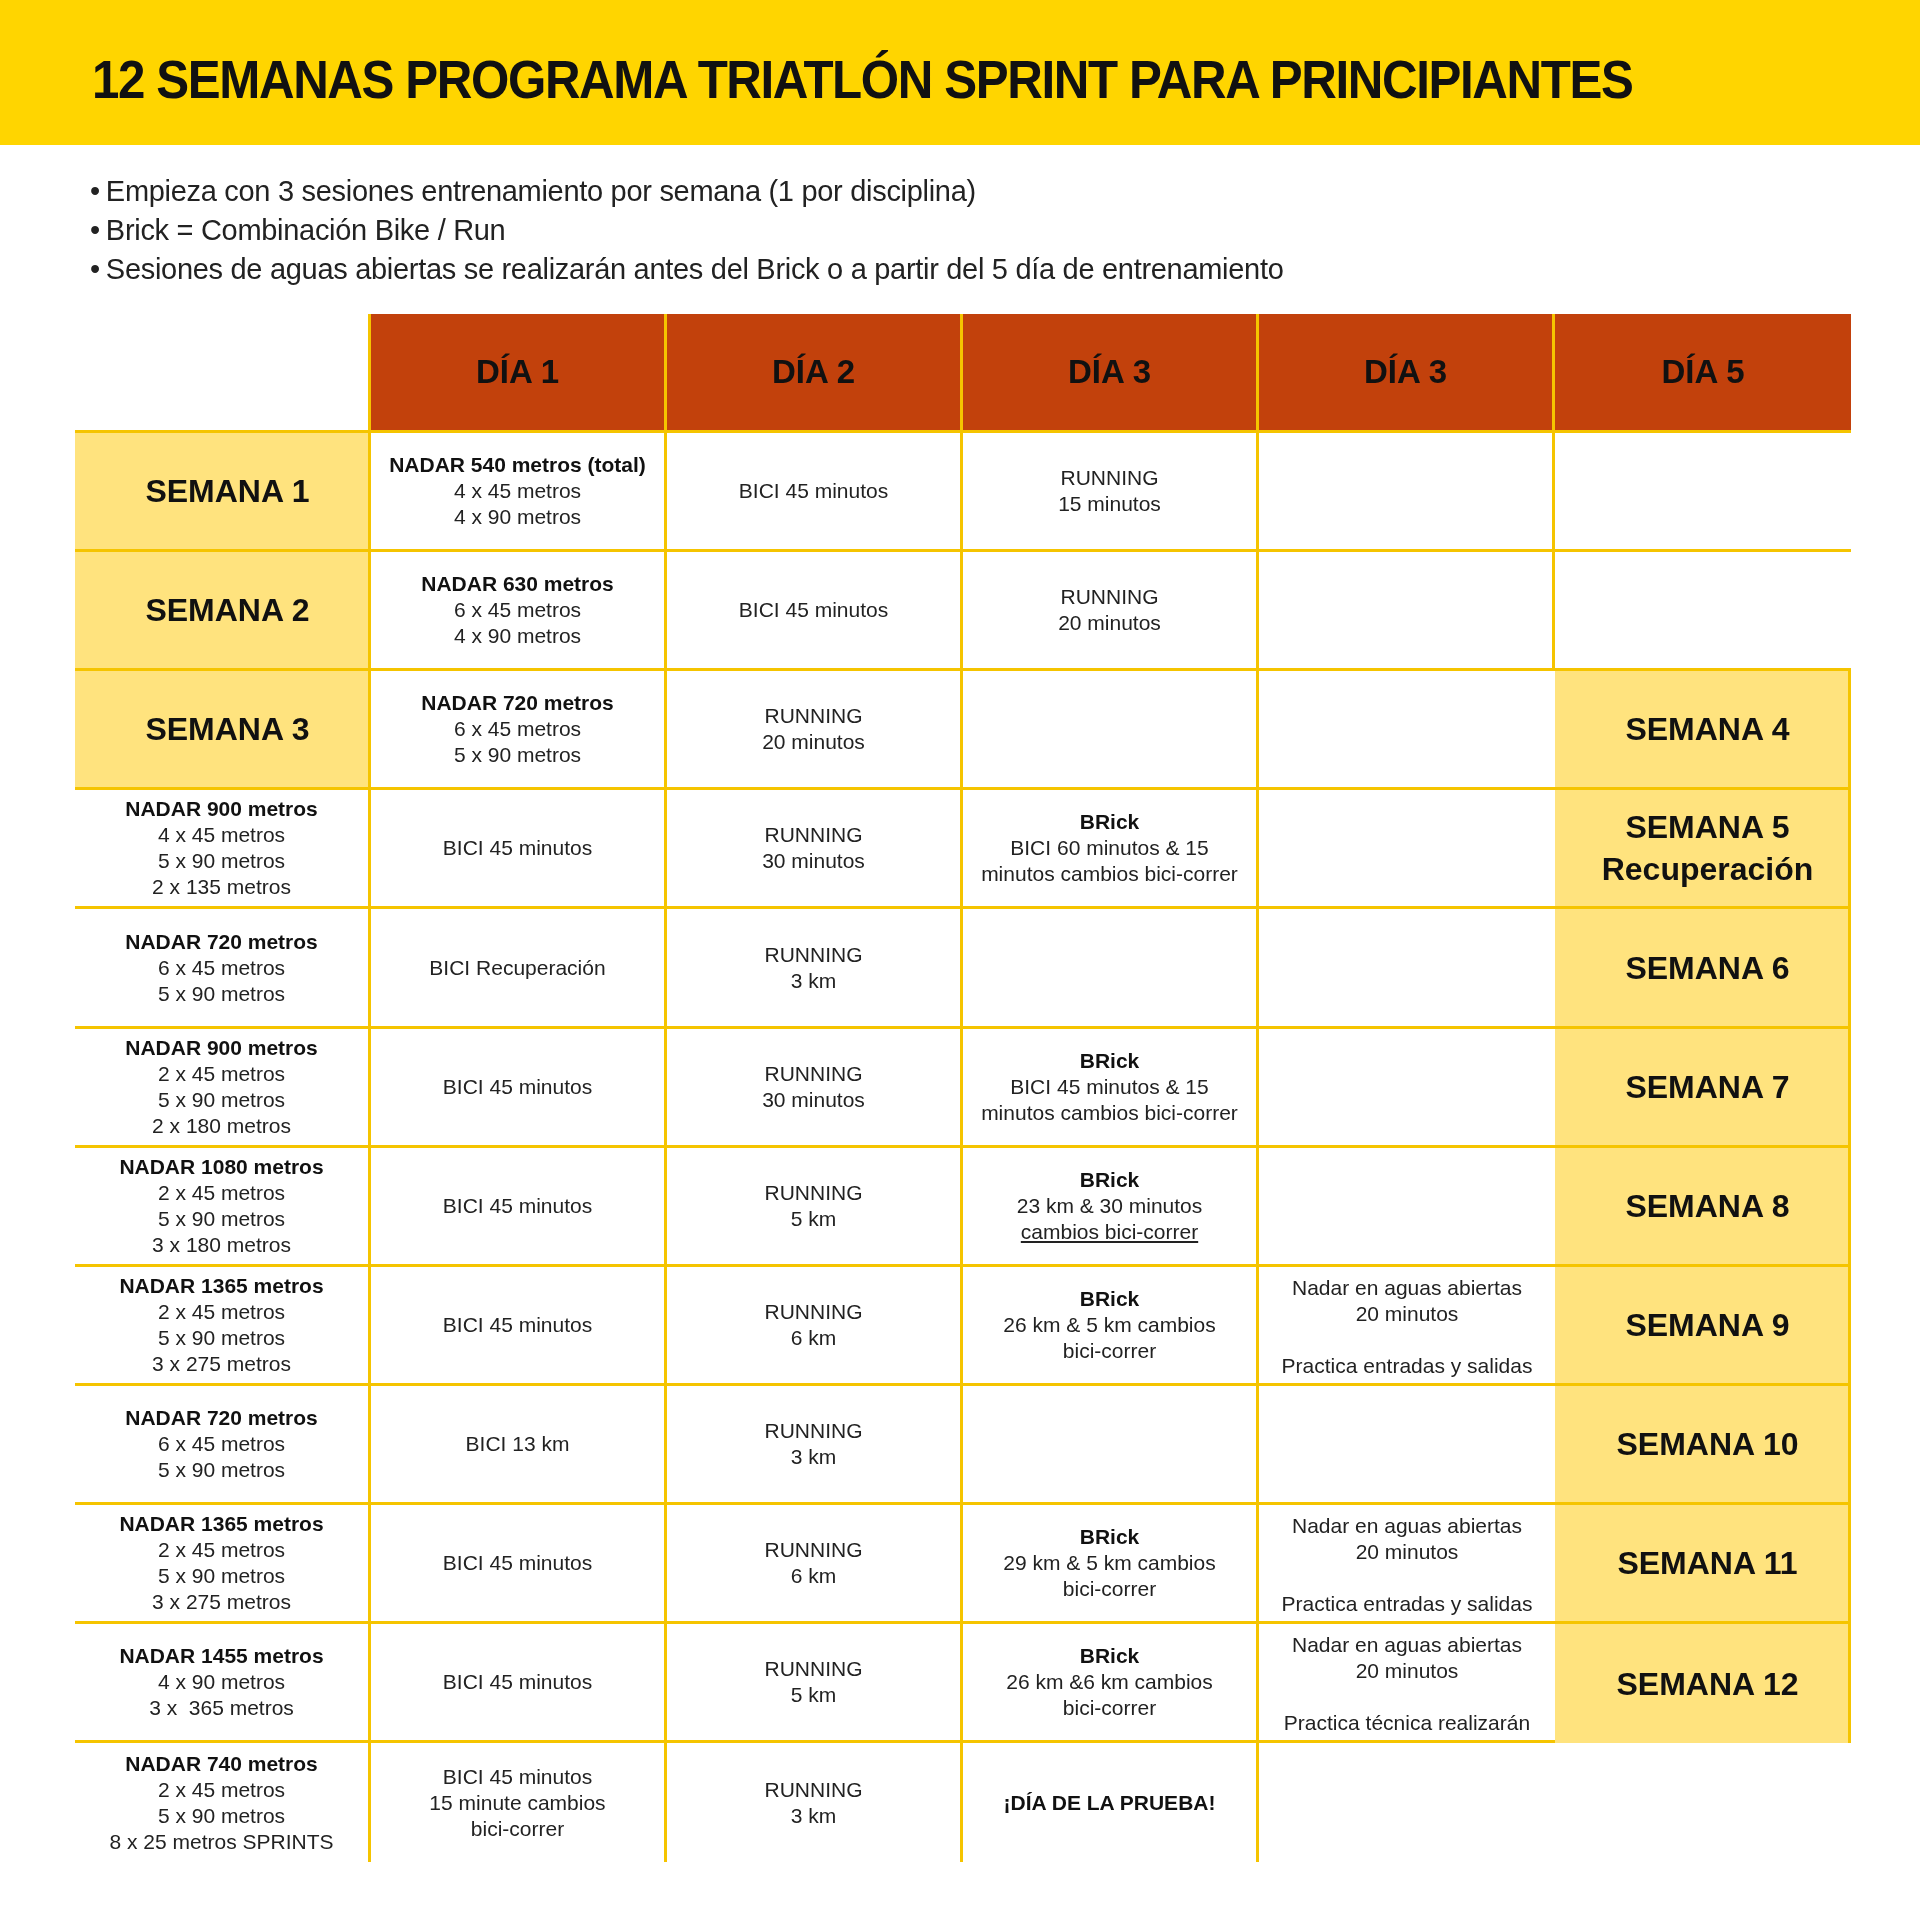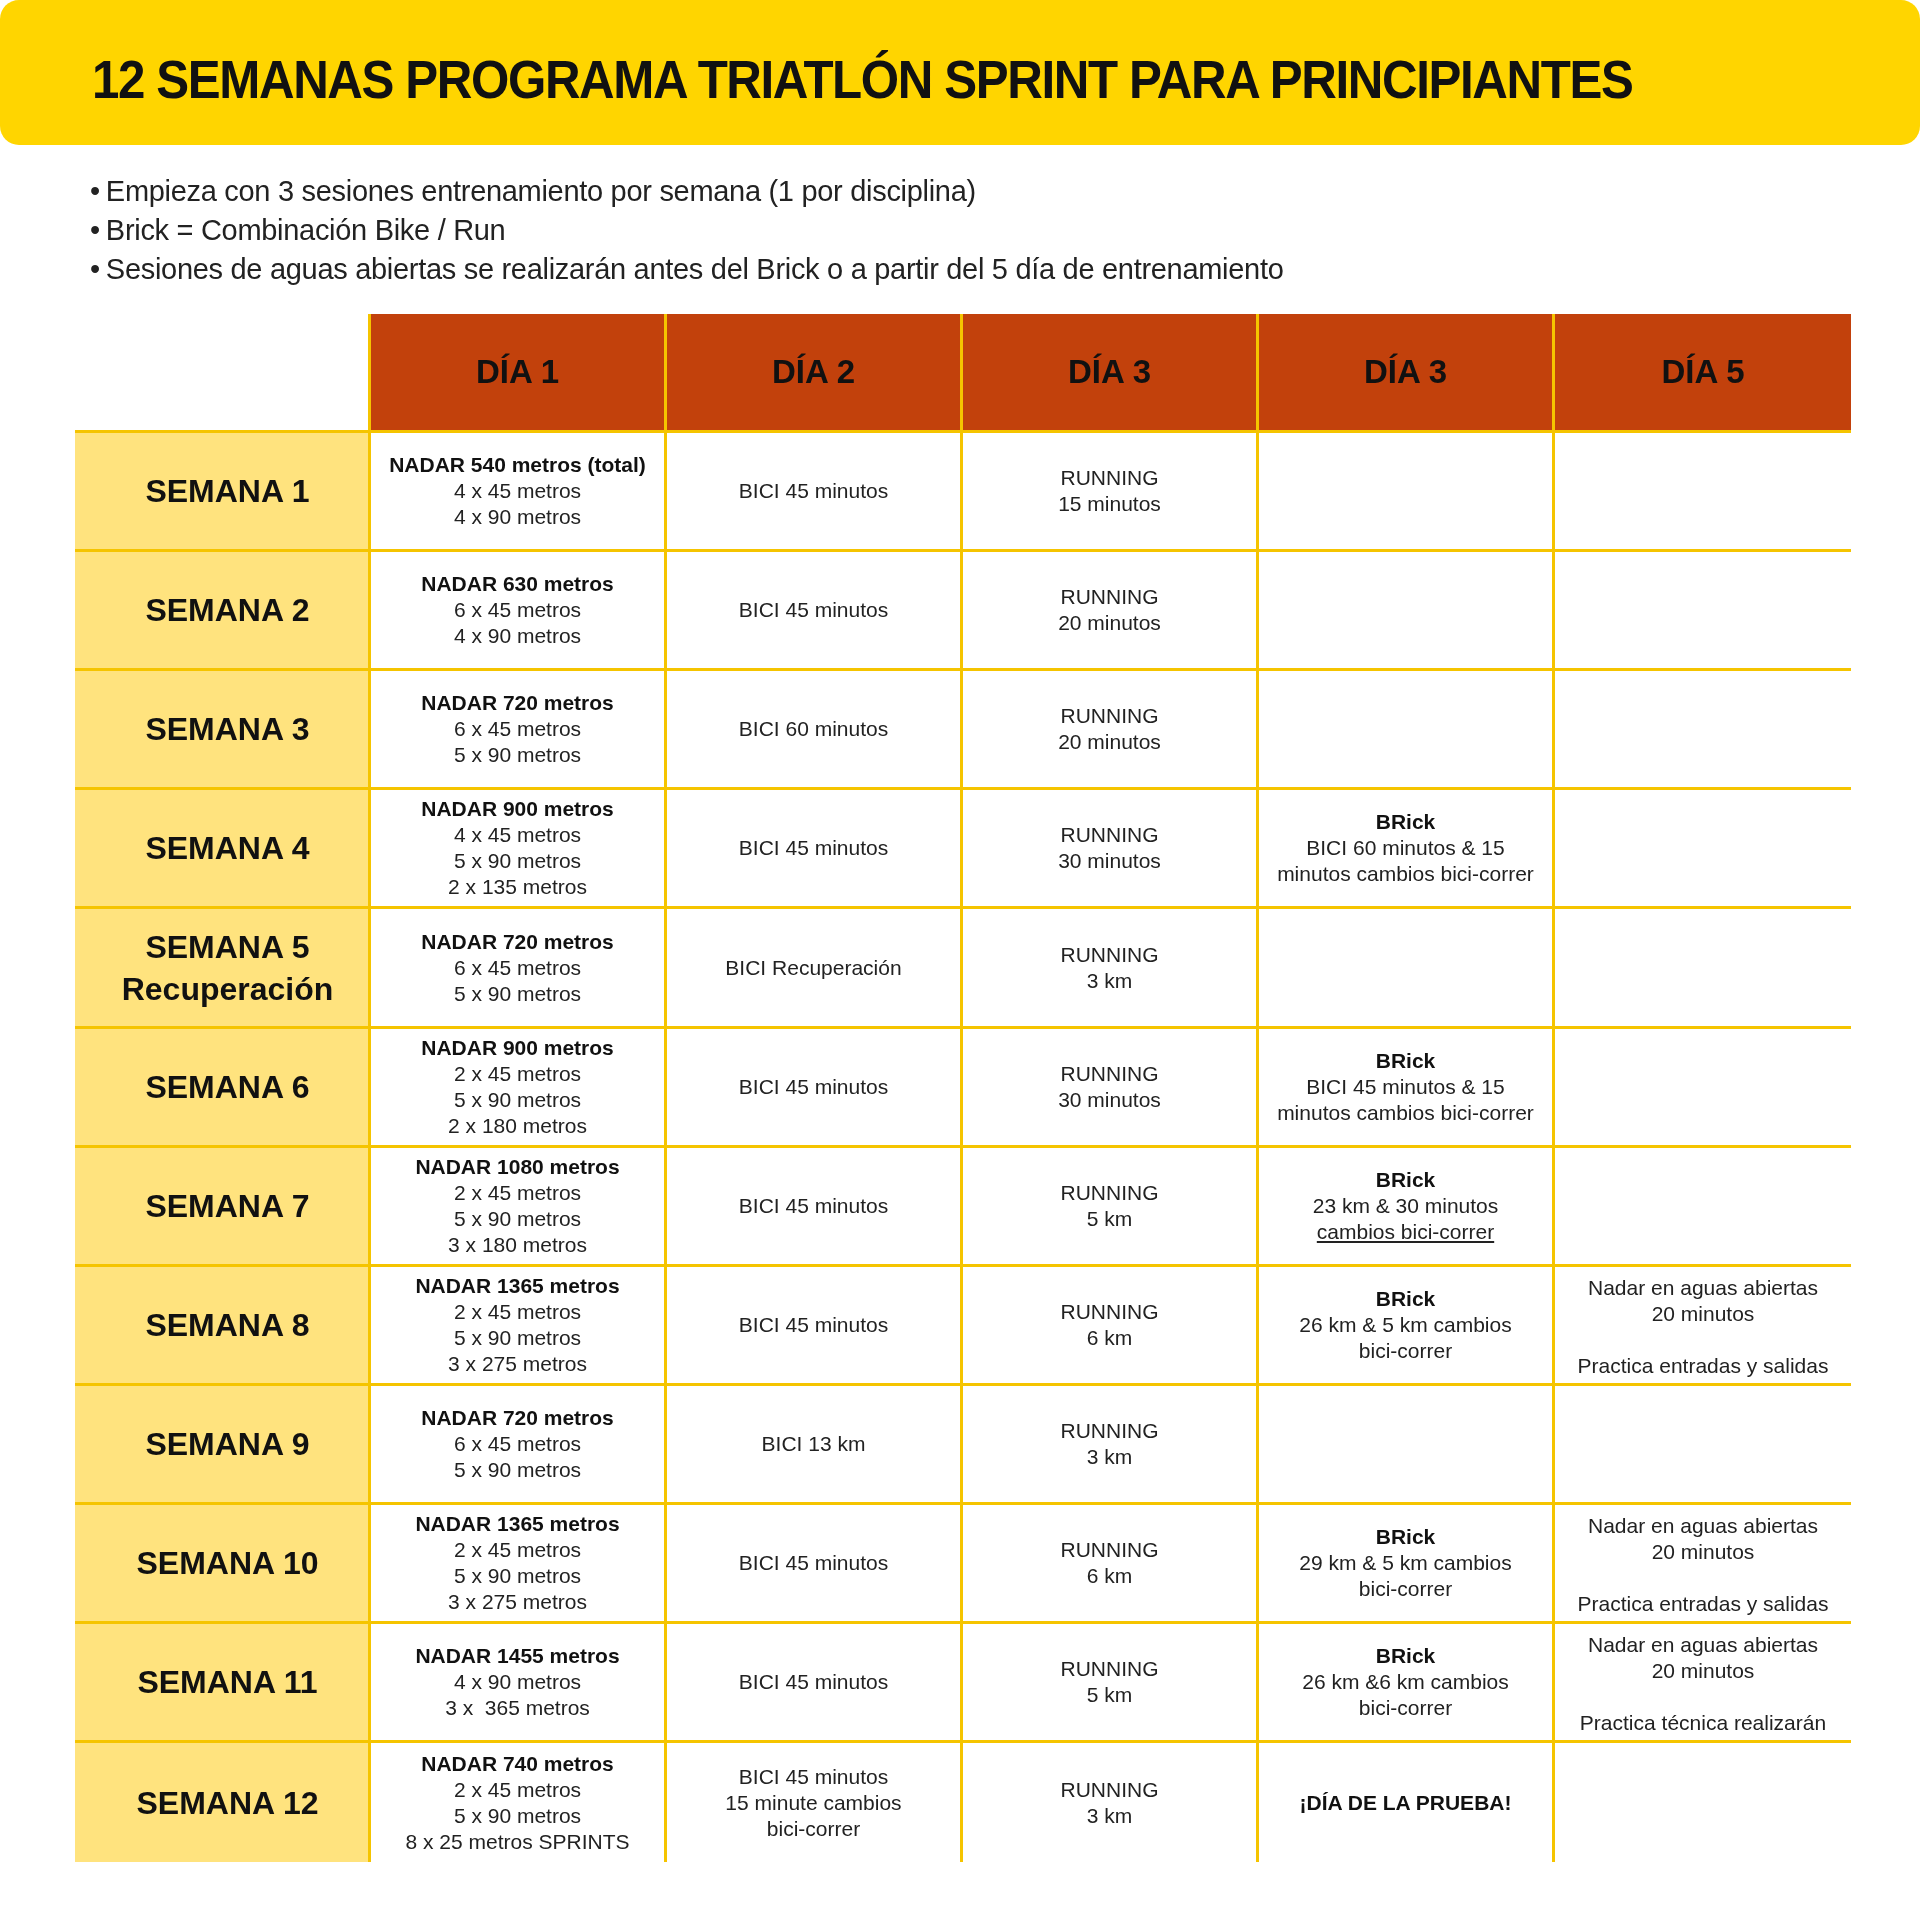--- a/index.html
+++ b/index.html
@@ -1,18 +1,18 @@
 <!DOCTYPE html>
 <html><head>
 <meta charset="utf-8">
 <style>
   * { box-sizing: border-box; margin: 0; padding: 0; }
   html, body { width: 1920px; height: 1920px; background: #ffffff; overflow: hidden; }
   body { font-family: "Liberation Sans", "DejaVu Sans", sans-serif; color: #111; position: relative; }
-  .banner { position: absolute; left: 0; top: 0; width: 1920px; height: 145px; background: #FFD500; border-radius: 19px; }
+  .banner { position: absolute; left: 0; top: 0; width: 1920px; height: 145px; background: #FFD500; }
   .banner h1 { position: absolute; left: 92px; top: 50px; font-size: 53px; font-weight: bold; letter-spacing: -1.5px; line-height: 60px; color: #111; white-space: nowrap; transform: scaleX(0.93); transform-origin: left center; }
   .notes { position: absolute; left: 90px; top: 172px; list-style: none; }
   .notes li { font-size: 29px; line-height: 39px; color: #222; white-space: nowrap; letter-spacing: -0.3px; }
   .notes li::before { content: "\2022"; margin-right: 6px; }
   .grid { position: absolute; left: 75px; top: 314px; display: grid; grid-template-columns: 296px repeat(5, 296px); grid-auto-rows: 119.1px; }
   .cell { display: flex; align-items: center; justify-content: center; text-align: center; flex-direction: column; border-right: 3px solid #F5C400; border-bottom: 3px solid #F5C400; background: #fff; font-size: 21px; line-height: 26px; color: #222; }
   .cell.corner { background: #fff; border-right: 3px solid #F5C400; border-bottom: 3px solid #F5C400; }
   .cell.head { background: #c2410c; font-size: 33px; font-weight: bold; color: #111; }
   .cell.head.last { border-right: none; }
   .cell.week { background: #FFE37E; font-size: 32px; line-height: 42px; font-weight: bold; color: #111; padding-left: 12px; }
@@ -78,23 +78,20 @@
     <div class="cell lastcol"></div>
     <div class="cell week">
       <span class="line">SEMANA 3</span>
     </div>
     <div class="cell">
       <span class="line bold">NADAR 720 metros</span>
       <span class="line" style="white-space: pre;">6 x 45 metros</span>
       <span class="line" style="white-space: pre;">5 x 90 metros</span>
     </div>
     <div class="cell">
-      <span class="line" style="white-space: pre;">BICI 60 minutos</span>
-    </div>
-    <div class="cell">
       <span class="line" style="white-space: pre;">RUNNING</span>
       <span class="line" style="white-space: pre;">20 minutos</span>
     </div>
     <div class="cell"></div>
     <div class="cell lastcol"></div>
     <div class="cell week">
       <span class="line">SEMANA 4</span>
     </div>
     <div class="cell">
       <span class="line bold">NADAR 900 metros</span>

